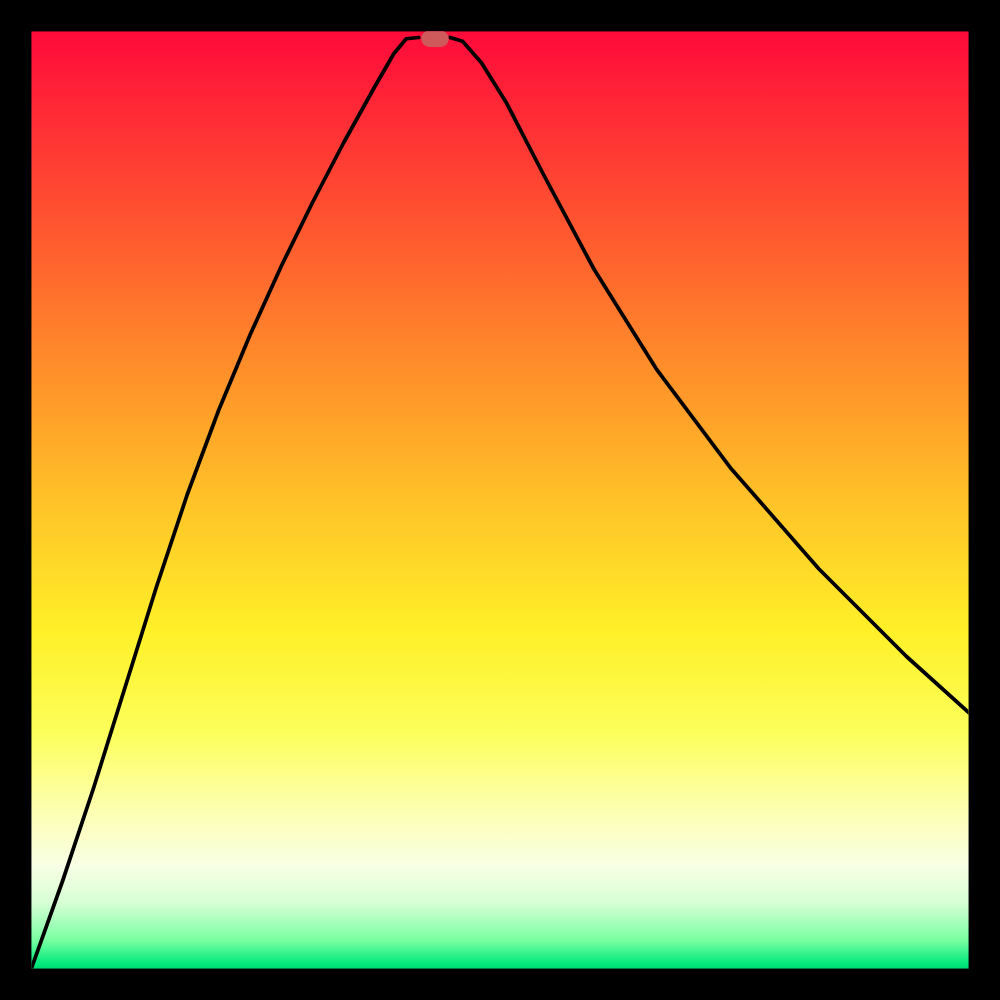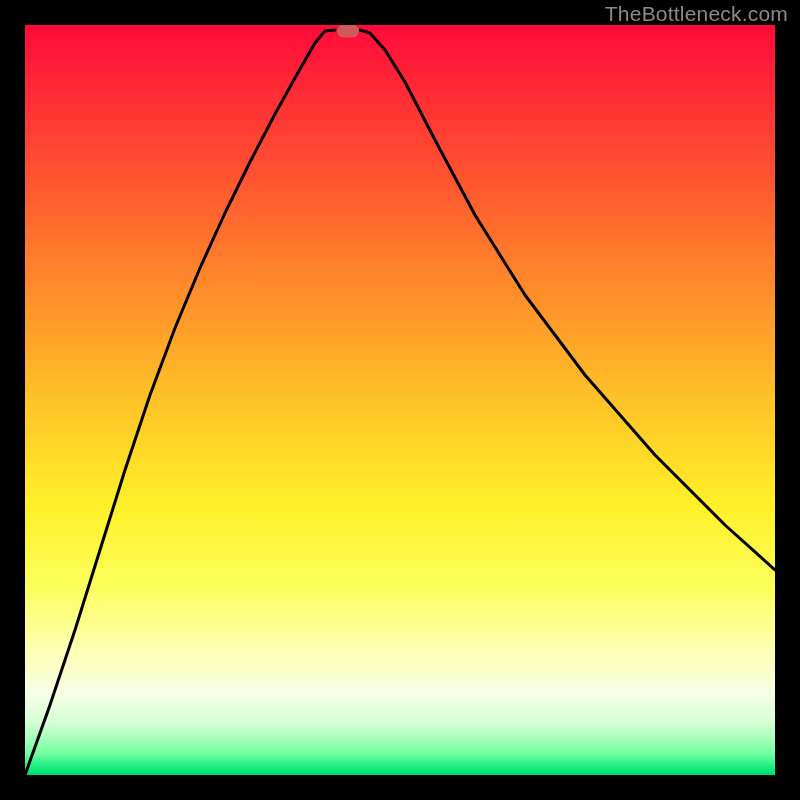--- a/index.html
+++ b/index.html
@@ -71,21 +71,20 @@
     font-family: Arial, Helvetica, sans-serif;
     font-size: 21px;
     color: #8a8a8a;
     letter-spacing: 0.2px;
   }
 </style>
 </head>
 <body>
 
 <div class="frame">
-  <div class="watermark">TheBottleneck.com</div>
   <div class="plot-area">
     <div class="gradient"></div>
     <svg class="curve-svg" viewBox="0 0 750 750" preserveAspectRatio="none">
       <path id="left-path" fill="none" stroke="#000" stroke-width="3" stroke-linecap="round" stroke-linejoin="round" d="M0 750 L25 680 L50 605 L75 525 L100 445 L125 370 L150 303 L175 243 L200 188 L225 137 L250 89 L275 44 L290 18 L300 6 L310 5"></path>
       <path id="right-path" fill="none" stroke="#000" stroke-width="3" stroke-linecap="round" stroke-linejoin="round" d="M335 5 L345 8 L360 25 L380 57 L410 115 L450 190 L500 270 L560 350 L630 430 L700 500 L750 545"></path>
     </svg>
     <div id="marker" class="marker" style="left: 323px; top: 6px;"></div>
   </div>
 </div>
 

